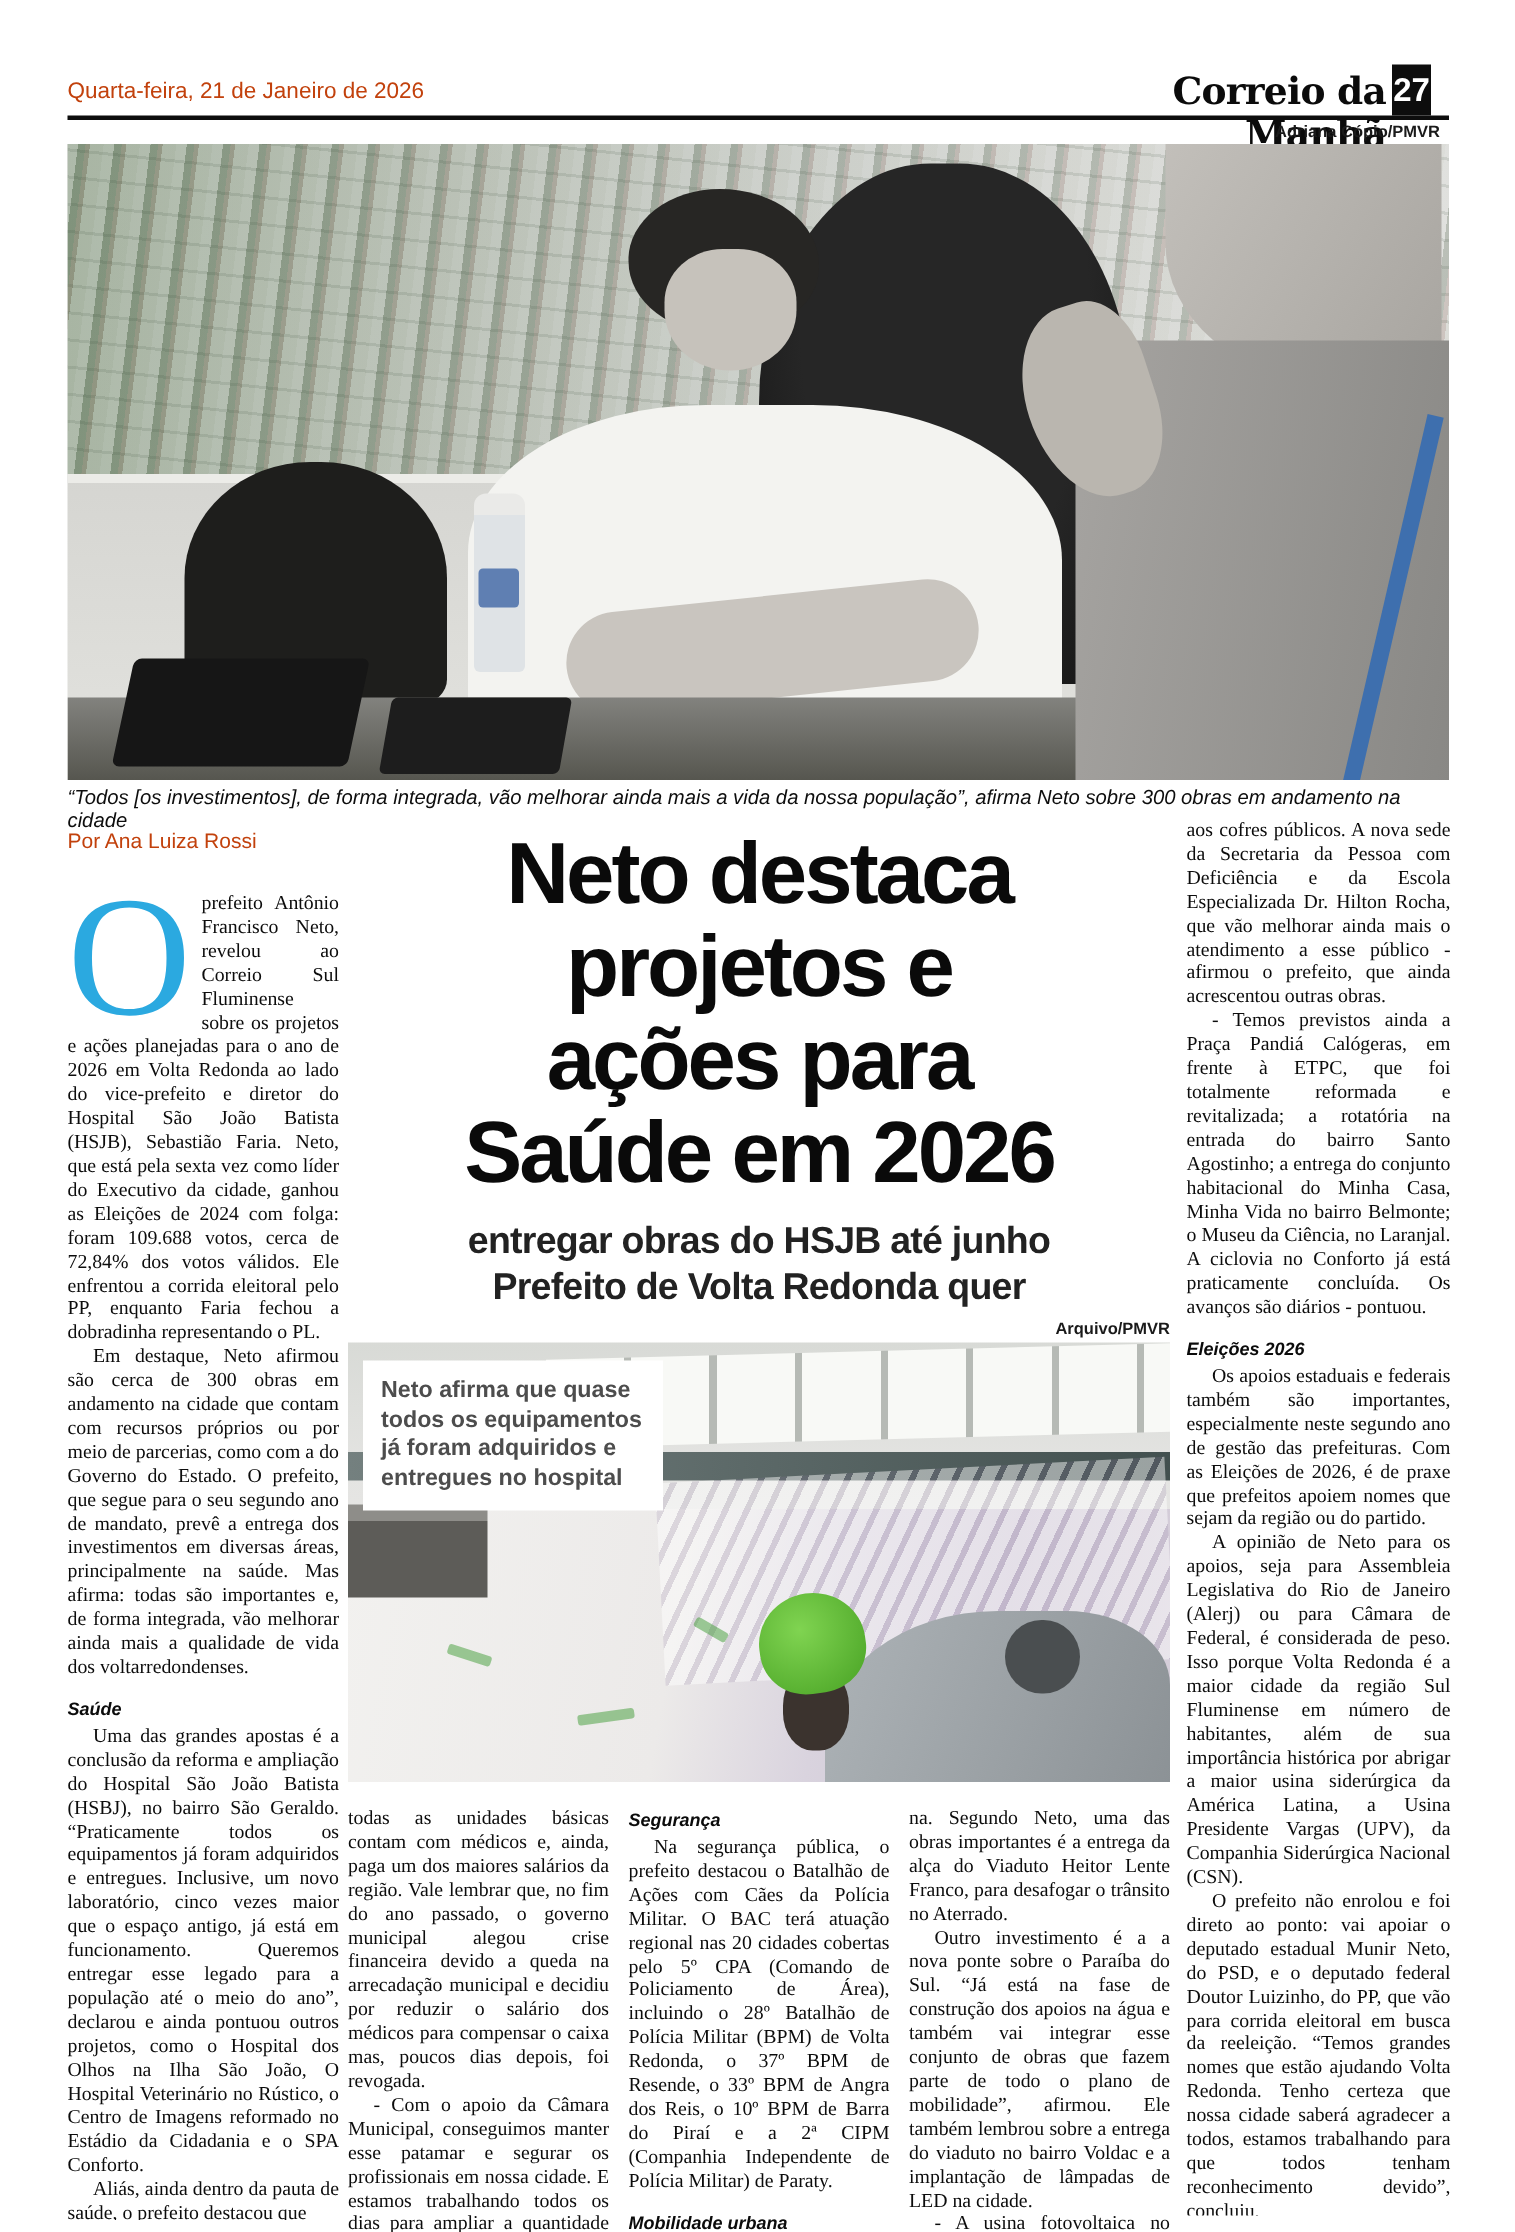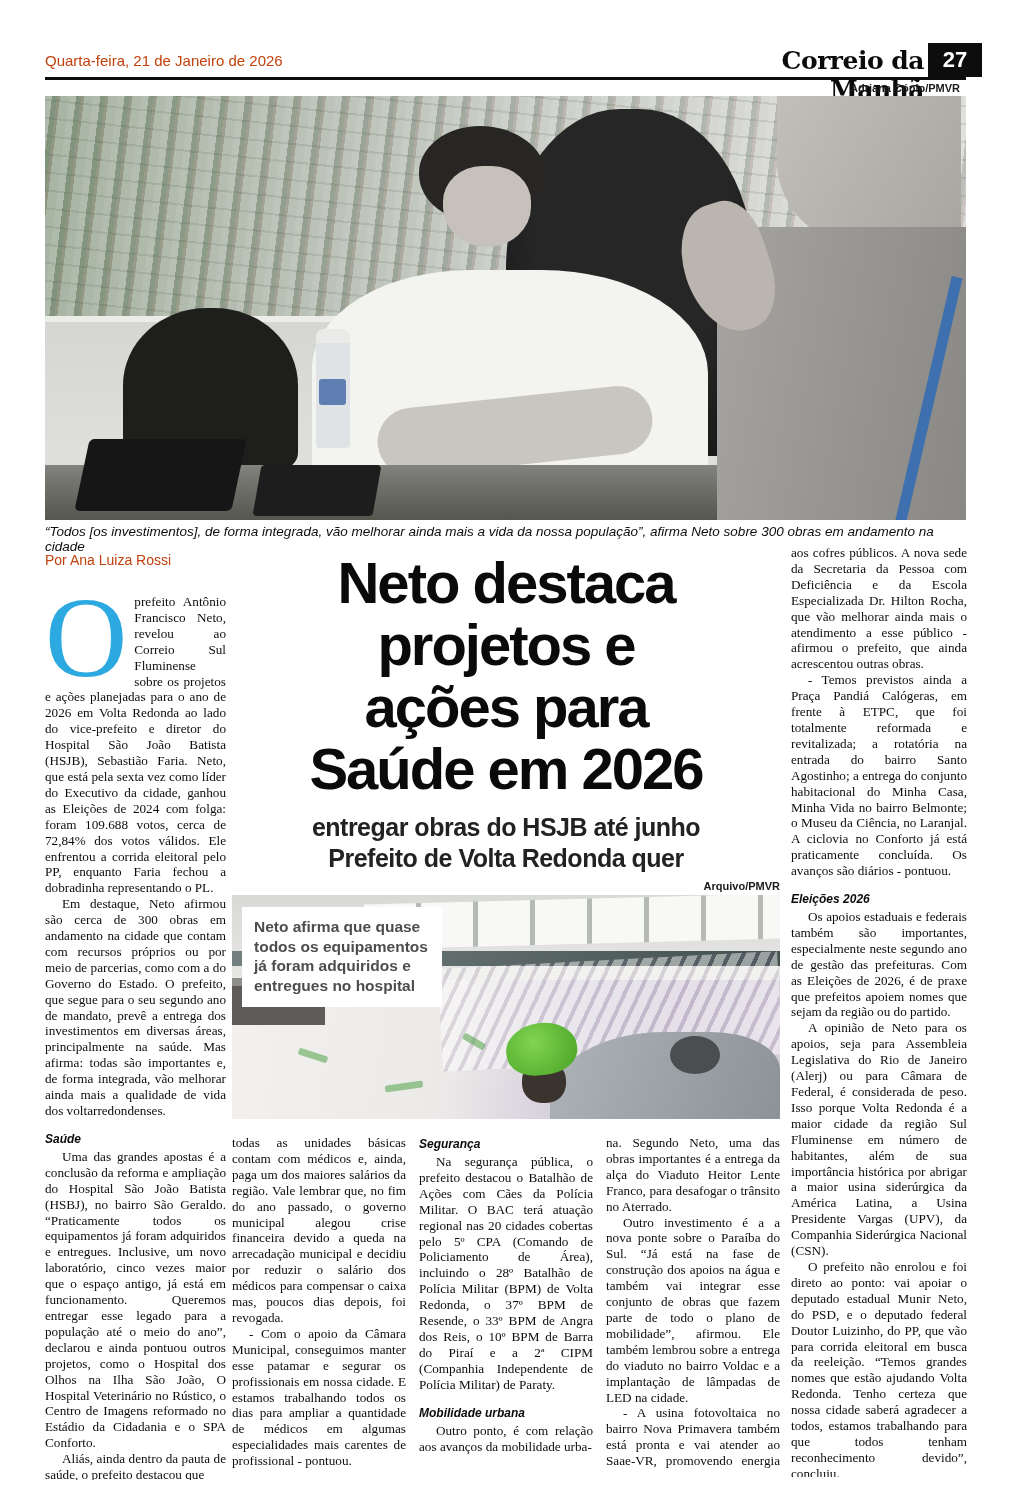--- a/index.html
+++ b/index.html
@@ -9,21 +9,21 @@
     overflow:hidden; font-family:"Liberation Serif","DejaVu Serif",serif; color:#0c0c0c;
   }
   
   .hdr-date { position:absolute; left:45px; top:52px;
     font-family:"Liberation Sans","DejaVu Sans",sans-serif; font-size:15px; color:#c2410c; }
   .hdr-section { position:absolute; left:505px; top:43px; width:214px; height:34px;
     background:#0d0d0d; color:#fff; display:flex; align-items:center; justify-content:center;
     font-family:"Liberation Sans","DejaVu Sans",sans-serif; font-size:21px; font-weight:bold; letter-spacing:2px; }
   .hdr-masthead { position:absolute; left:758px; top:46px; width:166px; text-align:right;
     font-family:"DejaVu Serif","Liberation Serif",serif; font-size:25px; font-weight:bold; letter-spacing:-0.5px; color:#0b0b0b; }
-  .hdr-pagenum { position:absolute; left:928px; top:43px; width:54px; height:34px;
+  .hdr-pagenum { position:absolute; left:928px; top:43px; width:26px; height:34px;
     background:#0d0d0d; color:#fff; display:flex; align-items:center; justify-content:center;
     font-family:"Liberation Sans","DejaVu Sans",sans-serif; font-size:22px; font-weight:bold; }
   .hdr-rule { position:absolute; left:45px; top:77px; width:921px; height:3px; background:#0d0d0d; }
   .credit { font-family:"Liberation Sans","DejaVu Sans",sans-serif; font-size:11px; font-weight:bold; color:#1a1a1a; }
   .top-credit { position:absolute; left:39px; top:82px; width:921px; text-align:right; }
 
   
   .top-photo { position:absolute; left:45px; top:96px; width:921px; height:424px; overflow:hidden;
     background:linear-gradient(#c9c9c5 0%, #d6d6d2 55%, #e3e3df 100%); }
   .tp-mural { position:absolute; left:0; top:0; width:100%; height:52%;
@@ -84,21 +84,21 @@
 
   
   .center { position:absolute; left:232px; top:552px; width:548px; height:928px; }
   .headline { font-family:"Liberation Sans","DejaVu Sans",sans-serif; font-weight:bold;
     font-size:58px; line-height:62px; letter-spacing:-2px; text-align:center; color:#0a0a0a; }
   .subhead { margin-top:12px; font-family:"Liberation Sans","DejaVu Sans",sans-serif;
     font-weight:bold; font-size:25px; line-height:31px; text-align:center; color:#222; letter-spacing:-0.5px; }
   .mid-credit { text-align:right; margin-top:6px; }
 
   
-  .mid-photo { position:relative; margin-top:3px; width:548px; height:224px; overflow:hidden;
+  .mid-photo { position:relative; margin-top:3px; width:548px; height:293px; overflow:hidden;
     background:linear-gradient(#d8dad6 0%, #e4e4e2 30%, #efeeee 100%); }
   .mp-windows { position:absolute; left:24%; top:2%; width:76%; height:20%;
     background:repeating-linear-gradient(90deg,#f8f9f6 0 52px,#b6bab5 52px 57px); transform:skewY(-1.5deg); }
   .mp-darkband { position:absolute; left:0; top:25%; width:100%; height:6.5%;
     background:linear-gradient(90deg,#74807f,#42504f); }
   .mp-counter { position:absolute; left:0; top:37%; width:17%; height:21%;
     background:linear-gradient(#8e8d89 0 18%, #5d5c58 18% 100%); }
   .mp-floor { position:absolute; left:0; top:38%; width:100%; height:62%;
     background:linear-gradient(100deg,#f2f1ef 0%, #eceae9 40%, #d9d3de 58%, #cdc4d4 78%, #d6cfda 100%); }
   .mp-crinkle { position:absolute; left:38%; top:29%; width:62%; height:46%; opacity:.85;

